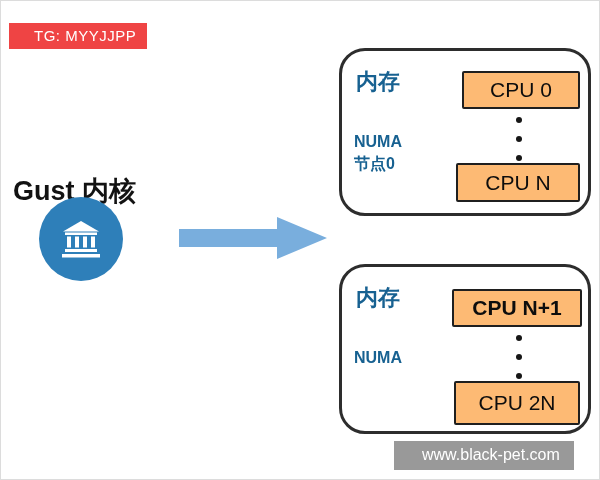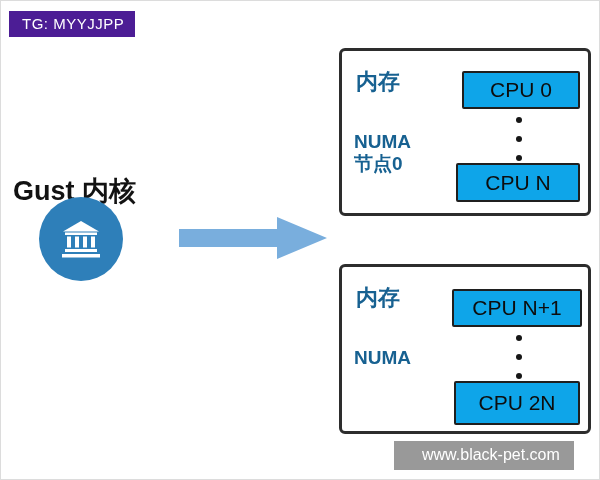--- a/index.html
+++ b/index.html
@@ -11,26 +11,26 @@
     width: 600px;
     height: 480px;
     background: #ffffff;
     border: 1px solid #dcdcdc;
     overflow: hidden;
   }
 
   
   .tg-badge {
     position: absolute;
-    left: 8px; top: 10px;
-    background: #4c1d95;
+    left: 8px; top: 22px;
+    background: #ef4444;
     color: #ffffff;
     font-size: 15px;
     letter-spacing: 0.5px;
-    padding: 4px 11px 5px 13px;
+    padding: 4px 11px 5px 25px;
   }
 
   
   .guest-title {
     position: absolute;
     left: 12px; top: 142px;
     font-size: 27px;
     font-weight: bold;
     color: #121212;
     white-space: nowrap;
@@ -54,57 +54,57 @@
     width: 148px; height: 46px;
   }
 
   
   .numa-box {
     position: absolute;
     left: 338px;
     width: 252px;
     background: #ffffff;
     border: 3px solid #2d2d2d;
-    border-radius: 6px;
+    border-radius: 26px;
   }
   .numa-box.node0 { top: 47px;  height: 168px; }
   .numa-box.node1 { top: 263px; height: 170px; }
 
   .memory-label {
     position: absolute;
     left: 14px; top: 16px;
     font-size: 22px;
     font-weight: bold;
     color: #176191;
   }
   .numa-label {
     position: absolute;
     left: 12px; top: 80px;
-    font-size: 19px;
+    font-size: 16px;
     font-weight: bold;
     color: #176191;
     line-height: 22px;
   }
   .numa-label span { display: block; }
 
   .cpu-box {
     position: absolute;
     border: 2.5px solid #1f1f1f;
     border-radius: 2px;
-    background: #0ea5e9;
+    background: #fdba74;
     display: flex;
     align-items: center;
     justify-content: center;
     font-size: 21px;
     color: #0d0d0d;
     white-space: nowrap;
   }
   .node0 .cpu-top    { left: 120px; top: 20px;  width: 118px; height: 38px; }
   .node0 .cpu-bottom { left: 114px; top: 112px; width: 124px; height: 39px; }
-  .node1 .cpu-top    { left: 110px; top: 22px;  width: 130px; height: 38px; }
+  .node1 .cpu-top    { left: 110px; top: 22px;  width: 130px; height: 38px; font-weight: bold; }
   .node1 .cpu-bottom { left: 112px; top: 114px; width: 126px; height: 44px; }
 
   .vdots {
     position: absolute;
     left: 168px;
     width: 18px; height: 44px;
     display: flex;
     flex-direction: column;
     align-items: center;
     justify-content: space-between;

